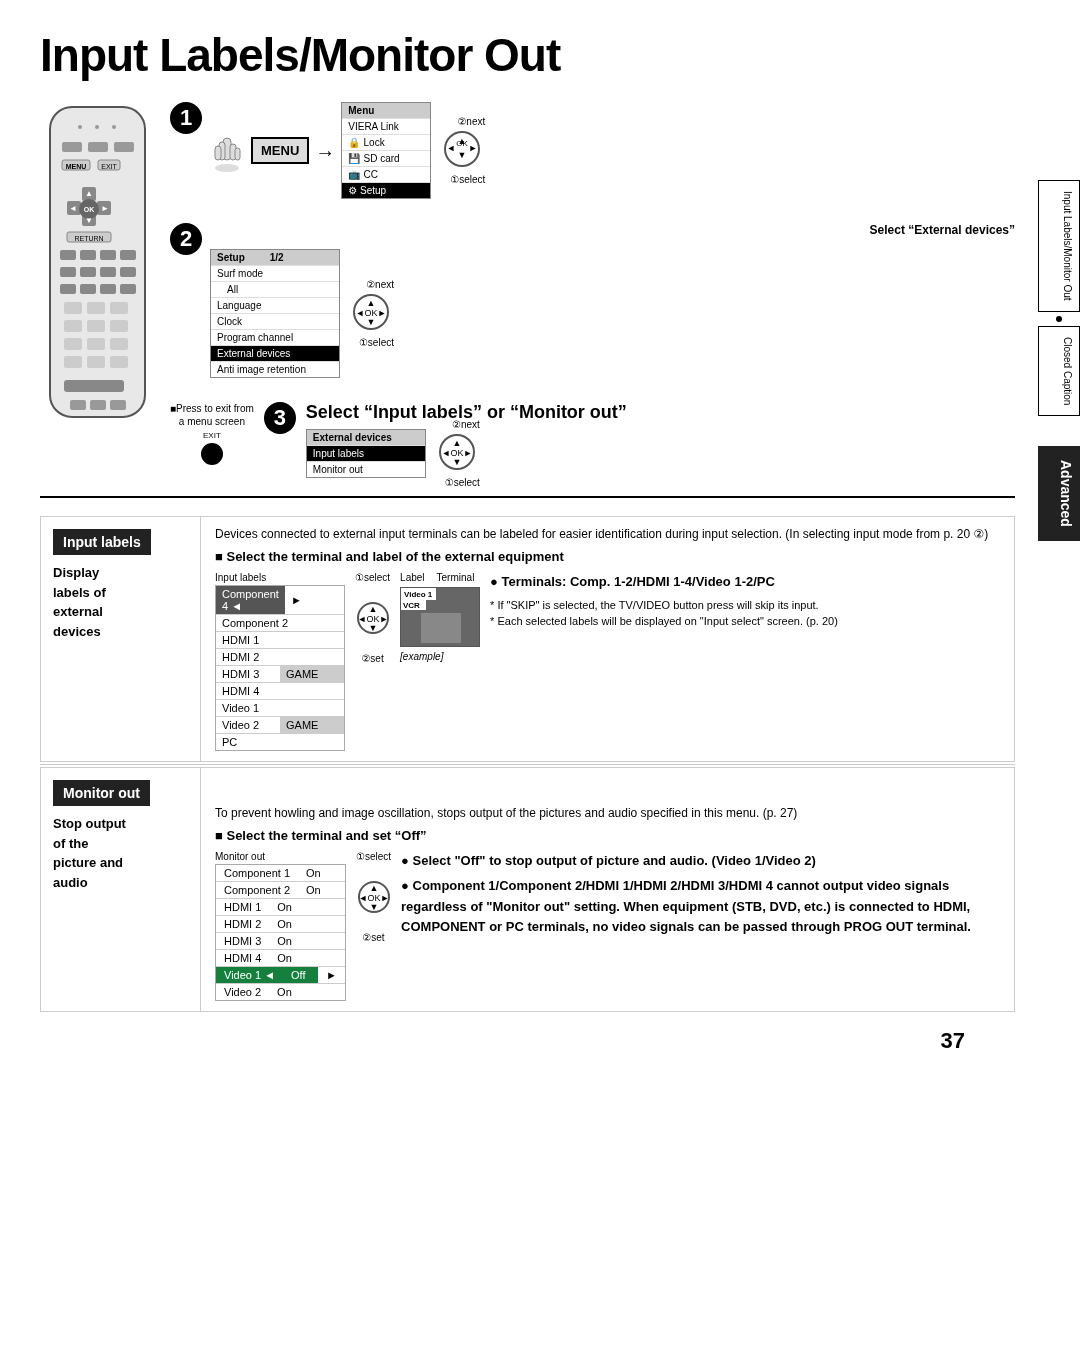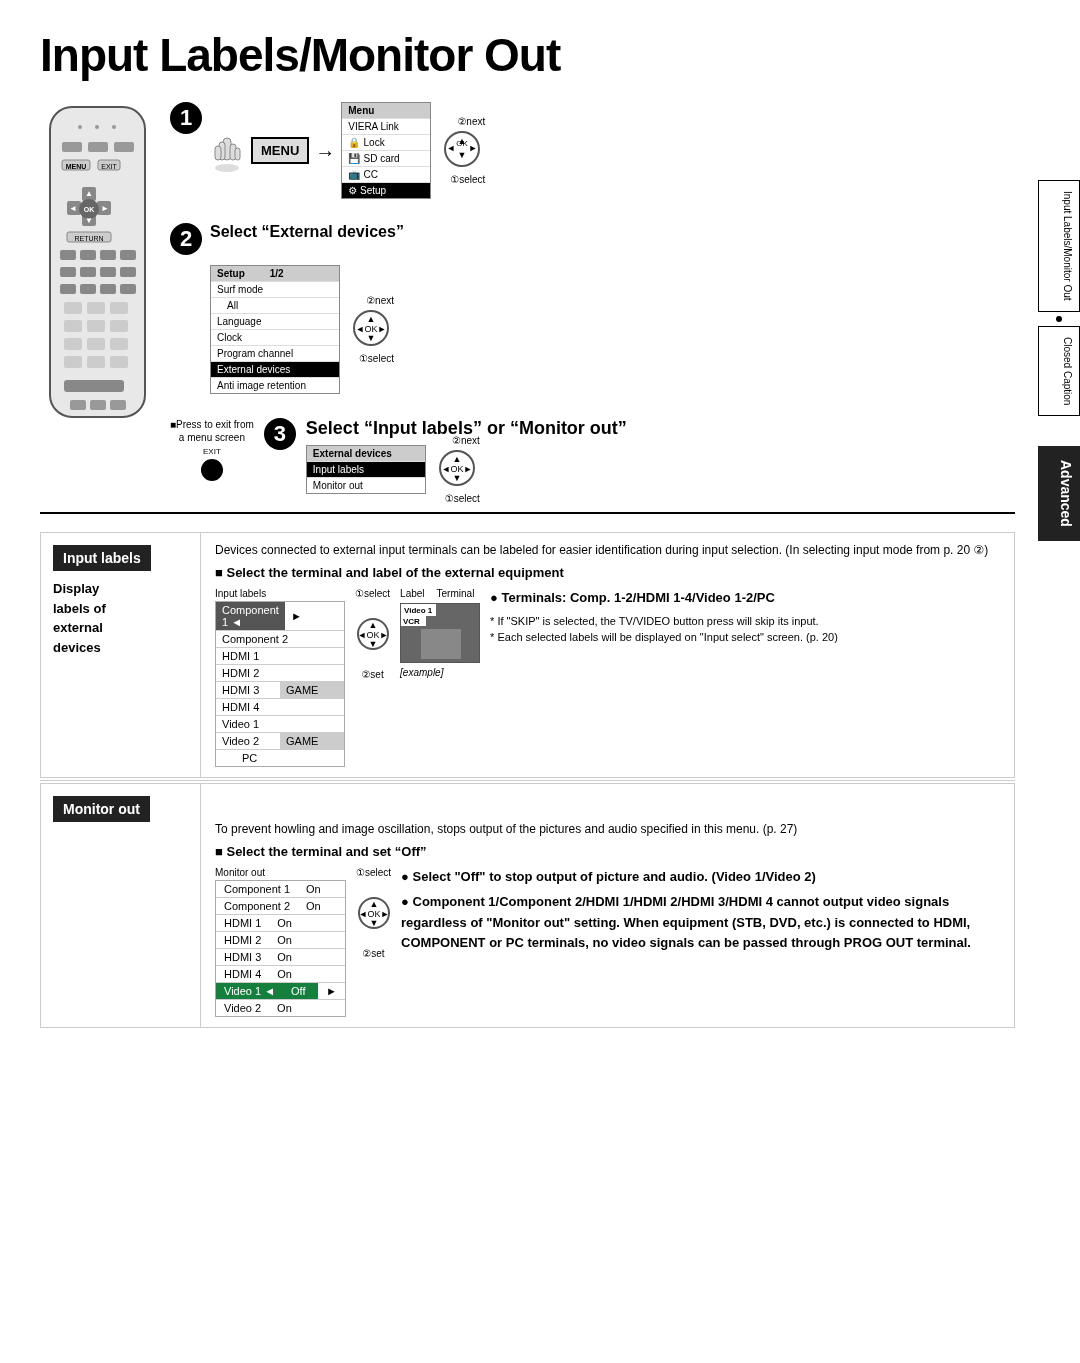--- a/index.html
+++ b/index.html
@@ -81,21 +81,20 @@
     }
 
     .labels-table-row {
       display: flex;
       border-bottom: 1px solid #ccc;
       align-items: center;
     }
 
     .labels-table-row:last-child {
       border-bottom: none;
-      margin-left: 20px;
     }
 
     .labels-table-cell {
       padding: 2px 6px;
       flex: 1;
     }
 
     .labels-table-cell.highlight {
       background: #555;
       color: #fff;
@@ -412,21 +411,21 @@
                 </svg>
                 <div style="font-size:10px; position:absolute; bottom:-14px; right:-4px;">①select</div>
               </div>
             </div>
           </div>
         </div>
 
         <div class="step-row" style="margin-top:10px;">
           <div class="step-num-badge">2</div>
           <div style="flex:1;">
-            <div style="font-size:16px; font-weight:bold; margin-bottom:24px;">
+            <div style="font-size:12px; font-weight:bold; margin-bottom:12px;text-align:right;">
               <span>Select “External devices”</span>
             </div>
             <div class="step-diagram-area">
               <div style="position:relative;">
                 <div class="small-menu-box" style="min-width:130px;">
                   <div class="small-menu-row header">Setup &nbsp;&nbsp;&nbsp;&nbsp;&nbsp;&nbsp;&nbsp;&nbsp;1/2</div>
                   <div class="small-menu-row">Surf mode</div>
                   <div class="small-menu-row" style="padding-left:16px;">All</div>
                   <div class="small-menu-row">Language</div>
                   <div class="small-menu-row">Clock</div>
@@ -504,21 +503,21 @@
           Devices connected to external input terminals can be labeled for easier identification during input selection. (In selecting input mode from p. 20 ②)
         </p>
         <div class="section-subheading">Select the terminal and label of the external equipment</div>
 
         <div class="labels-diagram">
 
           <div style="position:relative;">
             <div style="font-size:10px; margin-bottom:2px;">Input labels</div>
             <div class="labels-table">
               <div class="labels-table-row">
-                <div class="labels-table-cell highlight">Component 1 ◄</div>
+                <div class="labels-table-cell highlight">Component 4 ◄</div>
                 <div class="labels-table-cell">►</div>
               </div>
               <div class="labels-table-row">
                   <div class="labels-table-cell" style="padding-right:20px;">Component 2</div>
                 </div>
               <div class="labels-table-row">
                   <div class="labels-table-cell">HDMI 1</div>
                 </div>
               <div class="labels-table-row">
                   <div class="labels-table-cell">HDMI 2</div>
@@ -588,20 +587,21 @@
           </div>
         </div>
       </div>
     </div>
 
     <div style="height:1px; background:#ccc; margin: 2px 0;"></div>
 
     <div class="info-section">
       <div class="info-label-col">
         <div class="info-label-box">Monitor out</div>
+        <div class="info-label-desc">Stop output<br>of the<br>picture and<br>audio</div>
       </div>
       <div class="info-content-col">
         <p style="font-size:12px; margin-bottom:8px;margin-top:28px;">To prevent howling and image oscillation, stops output of the pictures and audio specified in
 this menu. (p. 27)</p>
         <div class="section-subheading">Select the terminal and set “Off”</div>
 
         <div class="labels-diagram">
 
           <div>
             <div style="font-size:10px; margin-bottom:2px;">Monitor out</div>
@@ -658,16 +658,17 @@
           <div style="flex:1; font-size:11.5px; line-height:1.6;">
             <ul class="bullet-list">
               <li>Select "Off" to stop output of picture and audio. (Video 1/Video 2)</li>
               <li>Component 1/Component 2/HDMI 1/HDMI 2/HDMI 3/HDMI 4 cannot output video signals regardless of "Monitor out" setting. When equipment (STB, DVD, etc.) is connected to HDMI, COMPONENT or PC terminals, no video signals can be passed through PROG OUT terminal.</li>
             </ul>
           </div>
         </div>
       </div>
     </div>
 
+    <div style="text-align:right; font-size:22px; font-weight:bold; margin-top:16px; margin-right:50px;">37</div>
 
   </div>
 
 </div>
 
 </body></html>

